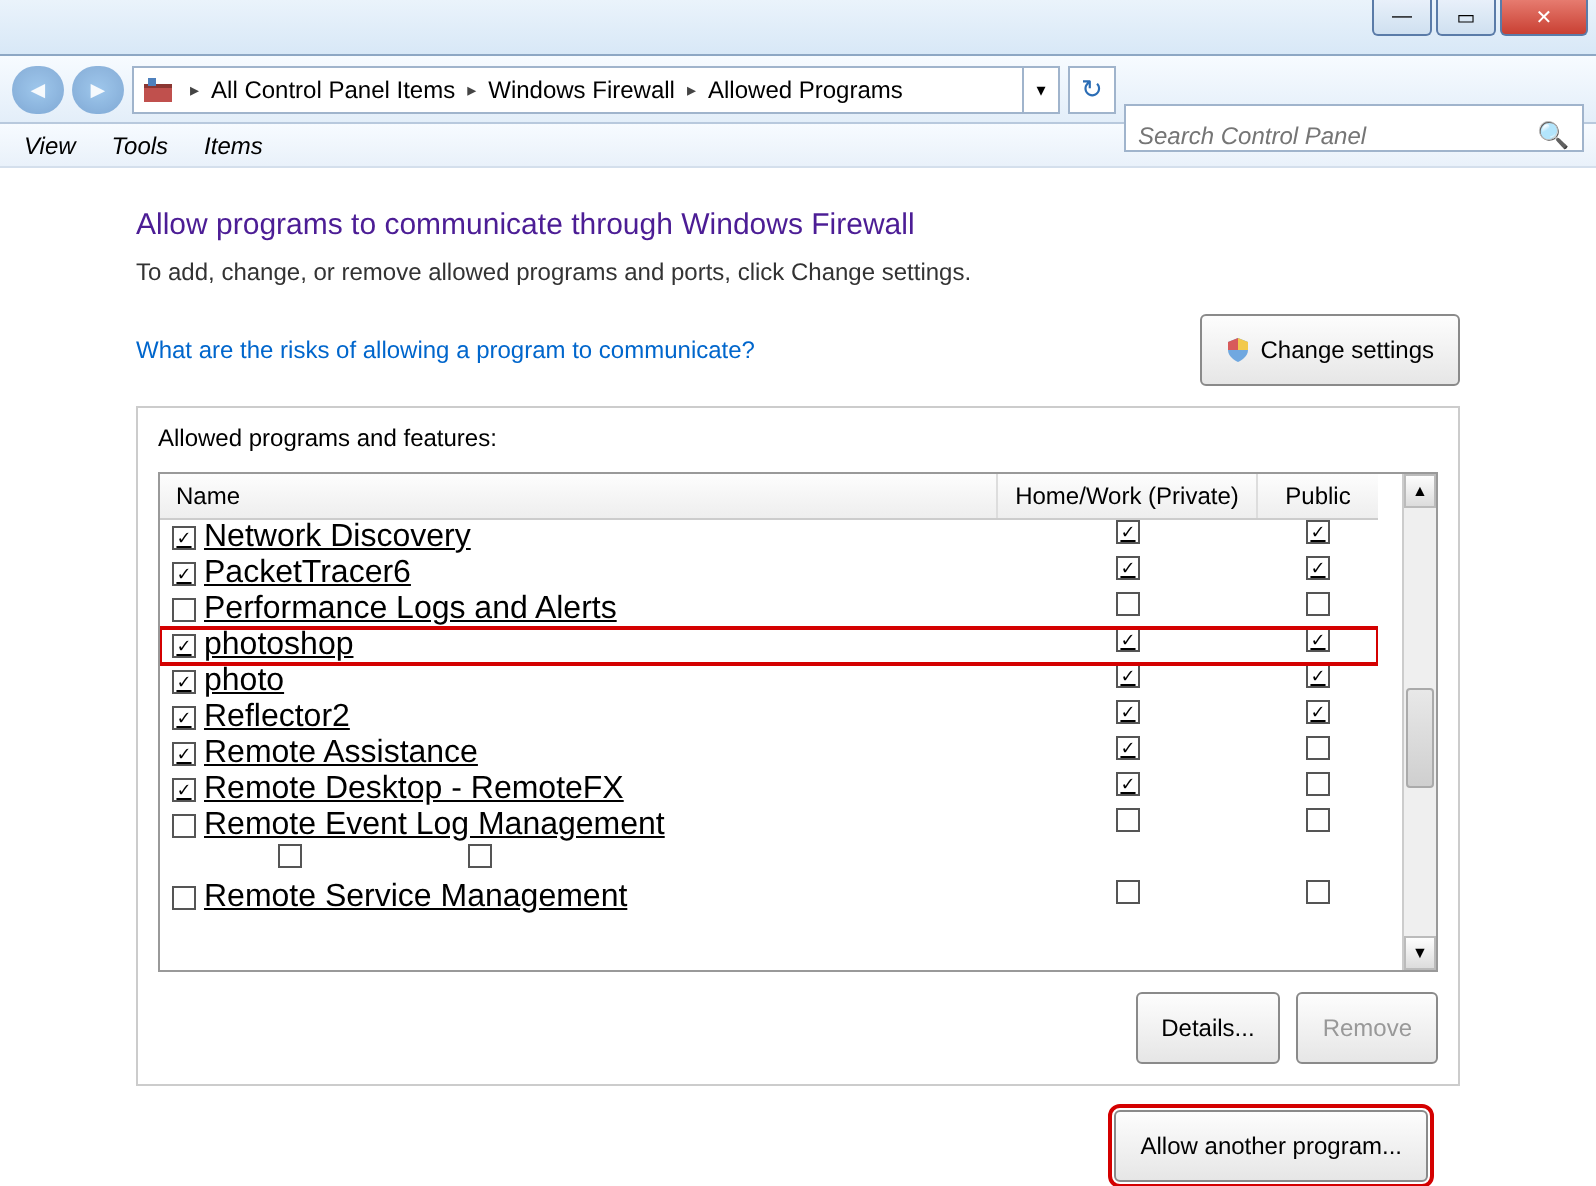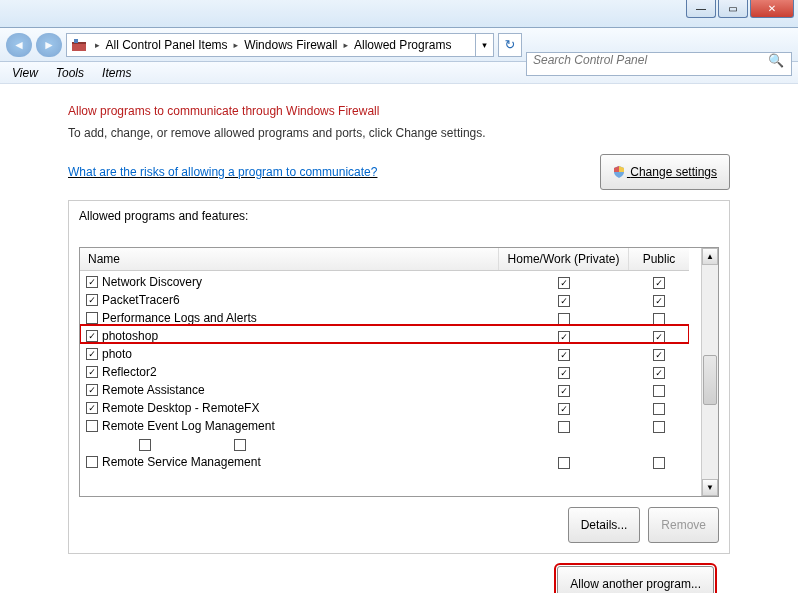--- a/index.html
+++ b/index.html
@@ -11,46 +11,46 @@
 .win-btn.close { width: 44px; background: linear-gradient(#e67b6f, #c94033); color: #fff; }
 
 .navbar { height: 34px; background: linear-gradient(#f7fbff, #e3eef9); border-bottom: 1px solid #b8c9dd; display: flex; align-items: center; padding: 0 6px; gap: 4px; }
 .navhist { width: 26px; height: 24px; border-radius: 12px; background: radial-gradient(#5fa3e0, #2b6db5); display: flex; align-items: center; justify-content: center; color: #fff; font-size: 12px; cursor: pointer; opacity: 0.55; }
 .breadcrumb { flex: 1; height: 24px; border: 1px solid #a0b4cc; background: #fff; display: flex; align-items: center; padding-left: 4px; font-size: 12px; }
 .bc-icon { width: 16px; height: 16px; margin-right: 4px; display: inline-flex; align-items: center; justify-content: center; }
 .bc-sep { color: #444; padding: 0 4px; font-size: 9px; }
 .bc-item { padding: 0 2px; cursor: pointer; }
 .bc-drop { width: 18px; border-left: 1px solid #a0b4cc; height: 100%; display: flex; align-items: center; justify-content: center; font-size: 9px; margin-left: auto; cursor: pointer; }
 .refresh-btn { width: 24px; height: 24px; border: 1px solid #a0b4cc; background: #fff; display: flex; align-items: center; justify-content: center; cursor: pointer; color: #2b6db5; font-size: 13px; }
-.searchbox { width: 266px; height: 24px; border: 1px solid #a0b4cc; background: #fff; display: flex; align-items: flex-start; padding: 0 6px; color: #888; font-style: italic; margin-top: 38px; }
+.searchbox { width: 230px; height: 24px; border: 1px solid #a0b4cc; background: #fff; display: flex; align-items: flex-end; padding: 0 6px; color: #888; font-style: italic; margin-top: 38px; }
 .searchbox input { border: none; outline: none; flex: 1; font-style: italic; color: #888; font-family: inherit; font-size: 12px; }
 .search-icon { color: #2b6db5; font-size: 13px; font-style: normal; }
 
 .menubar { height: 22px; background: linear-gradient(#f7fbff, #e9f1fa); border-bottom: 1px solid #d4dfec; display: flex; align-items: center; padding-left: 12px; gap: 18px; font-size: 12px; }
 .menubar span { cursor: pointer; font-style: italic; }
 
 .content { padding: 20px 68px 10px 68px; }
-.hdr { color: #b91c1c; font-size: 12px; margin-bottom: 8px; }
+.hdr { color: #4c1d95; font-size: 15px; margin-bottom: 8px; }
 .subtext { font-size: 12px; color: #333; margin-bottom: 14px; }
-.linkrow { display: flex; justify-content: space-between; align-items: center; margin-bottom: 10px; text-decoration: underline; }
+.linkrow { display: flex; justify-content: space-between; align-items: center; margin-bottom: 10px; }
 .bluelink { color: #0066cc; font-size: 12px; cursor: pointer; }
 .btn { font-family: inherit; font-size: 12px; padding: 2px 12px; height: 36px; border: 1px solid #8a8a8a; border-radius: 3px; background: linear-gradient(#fdfdfd, #e6e6e6); cursor: pointer; }
 .btn:disabled { color: #999; cursor: default; }
 .shield { display: inline-block; width: 12px; height: 12px; vertical-align: -2px; margin-right: 2px; }
 
 .panel { border: 1px solid #ccc; padding: 8px 10px 10px 10px; }
-.panel-label { font-size: 12px; margin-bottom: 24px; }
+.panel-label { font-size: 12px; margin-bottom: 10px; }
 .listview { border: 1px solid #999; height: 250px; display: flex; gap: 12px; }
 .list-inner { flex: 1; overflow: hidden; }
 .list-head { display: flex; background: linear-gradient(#fdfdfd, #eee); border-bottom: 1px solid #ccc; font-size: 12px; }
 .col-name { flex: 1; padding: 4px 8px; border-right: 1px solid #ddd; }
 .col-hw { width: 130px; padding: 4px 4px; text-align: center; border-right: 1px solid #ddd; }
 .col-pub { width: 60px; padding: 4px 4px; text-align: center; }
 .rows { }
-.row { display: flex; align-items: flex-end; font-size: 12px; height: 18px; }
+.row { display: flex; align-items: flex-start; font-size: 16px; height: 18px; text-decoration: underline; }
 .row.highlight { outline: 2px solid #d40000; outline-offset: -1px; }
 .rc-name { flex: 1; display: flex; align-items: center; padding-left: 6px; gap: 4px; }
 .rc-hw { width: 130px; display: flex; justify-content: center; }
 .rc-pub { width: 60px; display: flex; justify-content: center; }
 .cb { width: 12px; height: 12px; border: 1px solid #555; display: inline-flex; align-items: center; justify-content: center; font-size: 9px; line-height: 1; background: #fff; cursor: pointer; }
 .cb.checked::after { content: "✓"; color: #000; }
 .scrollbar { width: 17px; background: #efefef; border-left: 1px solid #ccc; display: flex; flex-direction: column; }
 .sb-btn { height: 17px; background: linear-gradient(#fdfdfd,#dcdcdc); border: 1px solid #bbb; display: flex; align-items: center; justify-content: center; font-size: 8px; cursor: pointer; }
 .sb-track { flex: 1; position: relative; }
 .sb-thumb { position: absolute; left: 1px; right: 1px; top: 90px; height: 50px; background: linear-gradient(#e8e8e8,#cfcfcf); border: 1px solid #aaa; border-radius: 2px; cursor: pointer; }

